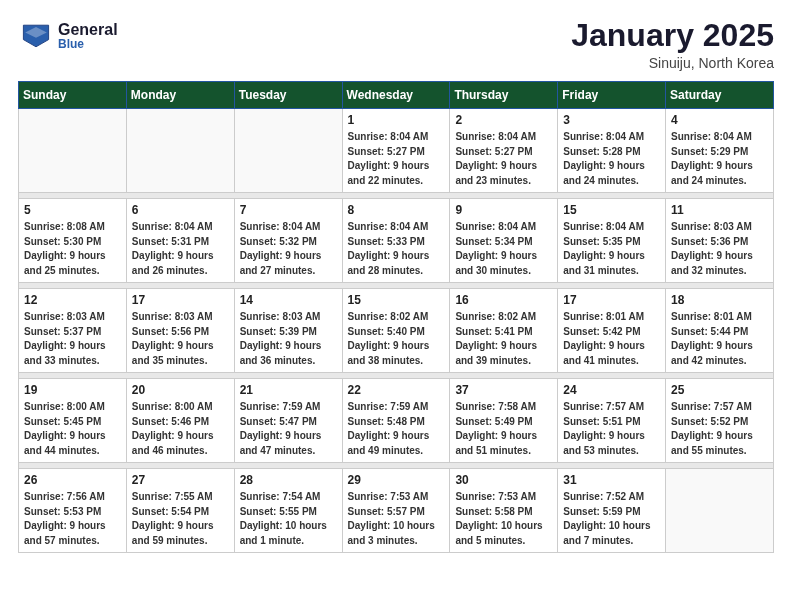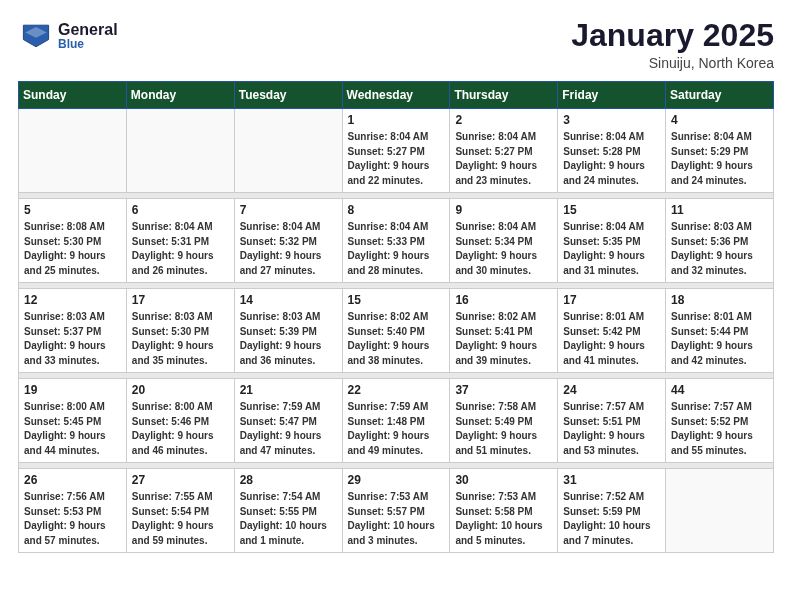--- a/index.html
+++ b/index.html
@@ -235,21 +235,21 @@
           <td>
             <span class="day-number">12</span>
             <div class="day-info">Sunrise: 8:03 AM
 Sunset: 5:37 PM
 Daylight: 9 hours
 and 33 minutes.</div>
           </td>
           <td>
             <span class="day-number">17</span>
             <div class="day-info">Sunrise: 8:03 AM
-Sunset: 5:30 PM
+Sunset: 5:56 PM
 Daylight: 9 hours
 and 35 minutes.</div>
           </td>
           <td>
             <span class="day-number">14</span>
             <div class="day-info">Sunrise: 8:03 AM
 Sunset: 5:39 PM
 Daylight: 9 hours
 and 36 minutes.</div>
           </td>
@@ -303,40 +303,40 @@
           <td>
             <span class="day-number">21</span>
             <div class="day-info">Sunrise: 7:59 AM
 Sunset: 5:47 PM
 Daylight: 9 hours
 and 47 minutes.</div>
           </td>
           <td>
             <span class="day-number">22</span>
             <div class="day-info">Sunrise: 7:59 AM
-Sunset: 1:48 PM
+Sunset: 5:48 PM
 Daylight: 9 hours
 and 49 minutes.</div>
           </td>
           <td>
             <span class="day-number">37</span>
             <div class="day-info">Sunrise: 7:58 AM
 Sunset: 5:49 PM
 Daylight: 9 hours
 and 51 minutes.</div>
           </td>
           <td>
             <span class="day-number">24</span>
             <div class="day-info">Sunrise: 7:57 AM
 Sunset: 5:51 PM
 Daylight: 9 hours
 and 53 minutes.</div>
           </td>
           <td>
-            <span class="day-number">44</span>
+            <span class="day-number">25</span>
             <div class="day-info">Sunrise: 7:57 AM
 Sunset: 5:52 PM
 Daylight: 9 hours
 and 55 minutes.</div>
           </td>
         </tr>
         <tr class="row-divider">
           <td colspan="7" style="padding: 0px; height: 5px; background: rgb(232, 232, 232); border: none;"></td>
         </tr>
         <tr>

